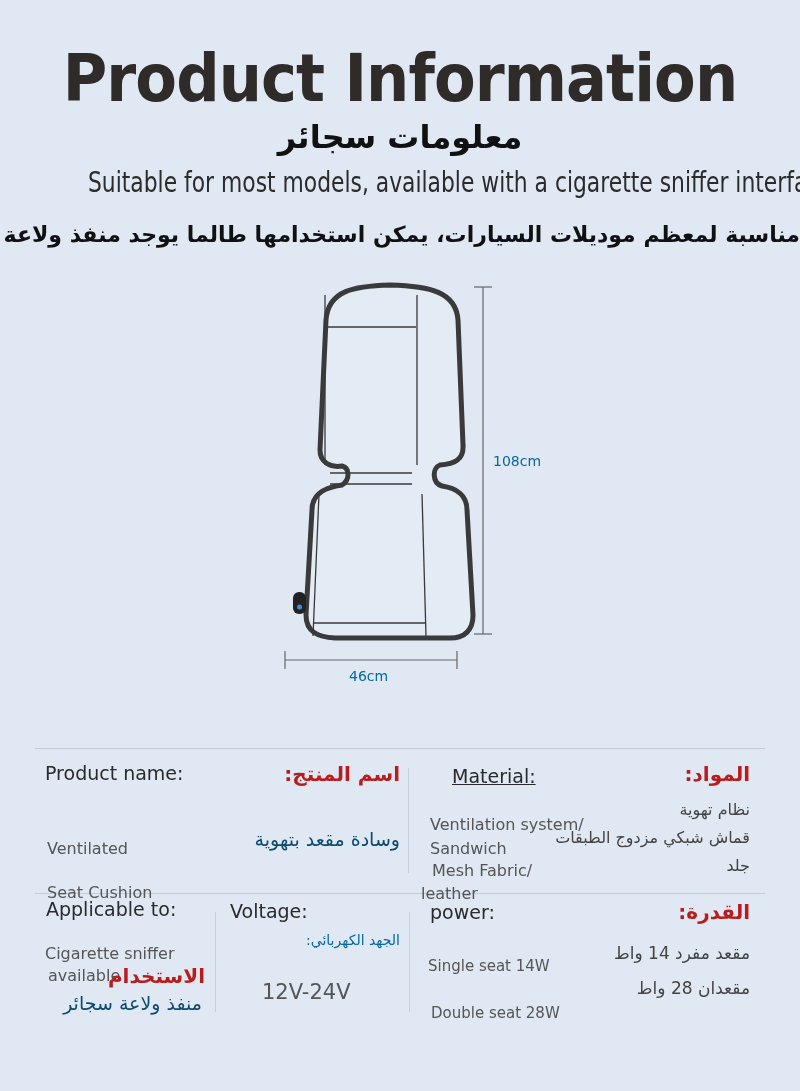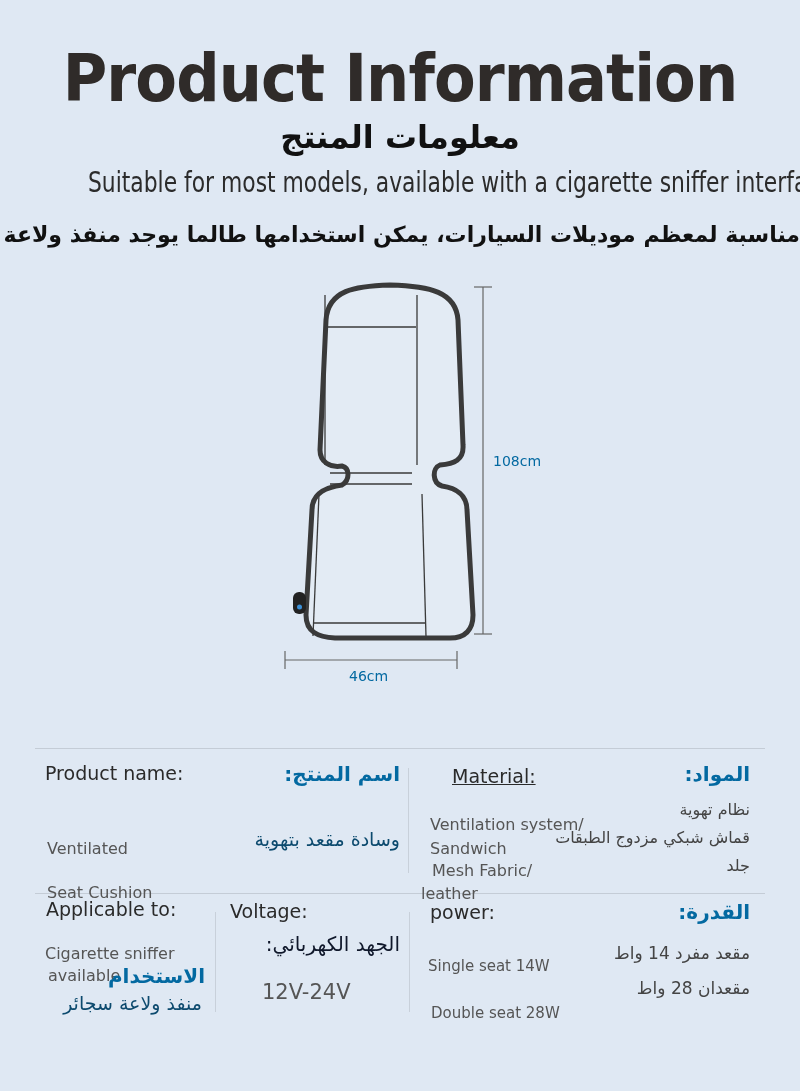--- a/index.html
+++ b/index.html
@@ -27,30 +27,30 @@
       transform: scaleX(0.78); transform-origin: center; white-space: nowrap;
     }
     .subtitle-ar {
       left: 0; width: 800px; top: 222px; text-align: center;
       font-size: 22px; font-weight: bold; color: #111; direction: rtl; white-space: nowrap;
     }
     .dim-label { font-size: 14px; color: #0369a1; }
     .divider-h { height: 1px; background: #c4ccd6; }
     .divider-v { width: 1px; background: #c8d0da; }
     .label-en { font-size: 19px; color: #2a2a2a; white-space: nowrap; }
-    .label-ar { font-size: 20px; color: #0369a1; direction: rtl; white-space: nowrap; font-weight: bold; }
+    .label-ar { font-size: 20px; color: #b91c1c; direction: rtl; white-space: nowrap; font-weight: bold; }
     .val-en { font-size: 16px; color: #555; white-space: nowrap; margin-top: 20px; }
     .val-ar { font-size: 16px; color: #444; direction: rtl; white-space: nowrap; }
     .val-ar-big { font-size: 19px; color: #0c4a6e; direction: rtl; white-space: nowrap; }
   </style>
 </head>
 <body>
 
 <div class="abs title">Product Information</div>
-<div class="abs title-ar">معلومات المنتج</div>
+<div class="abs title-ar">معلومات سجائر</div>
 <div class="abs subtitle">Suitable for most models, available with a cigarette sniffer interface</div>
 <div class="abs subtitle-ar">مناسبة لمعظم موديلات السيارات، يمكن استخدامها طالما يوجد منفذ ولاعة سجائر</div>
 
 <div class="abs" style="left:270px; top:270px; width:300px; height:430px;">
   <svg width="300" height="430" viewBox="0 0 300 430">
 
     <path d="M 100 15
              C 65 16, 38 20, 36 50
              L 30 180
              C 30 192, 40 198, 52 196
@@ -126,21 +126,21 @@
 <div class="abs" style="left:0; top:0;">
   <div class="abs label-en" style="left:46px; top:898px;">Applicable to:</div>
   <div class="abs val-en" style="left:45px; top:924px;">Cigarette sniffer</div>
   <div class="abs val-en" style="left:48px; top:946px;">available</div>
   <div class="abs label-ar" style="left:80px; top:964px; width:125px; text-align:right;">الاستخدام</div>
   <div class="abs val-ar-big" style="left:40px; top:992px; width:162px; text-align:right;">منفذ ولاعة سجائر</div>
 </div>
 
 <div class="abs" style="left:0; top:0;">
   <div class="abs label-en" style="left:230px; top:900px;">Voltage:</div>
-  <div class="abs" style="left:250px; top:932px; width:150px; text-align:right; direction:rtl; font-size:20px; color:#0f172a; white-space:nowrap;">الجهد الكهربائي:</div>
+  <div class="abs" style="left:250px; top:932px; width:150px; text-align:right; direction:rtl; font-size:14px; color:#0369a1; white-space:nowrap;">الجهد الكهربائي:</div>
   <div class="abs" style="left:262px; top:980px; font-size:21px; color:#555; white-space:nowrap;">12V-24V</div>
 </div>
 
 <div class="abs" style="left:0; top:0;">
   <div class="abs label-en" style="left:430px; top:901px;">power:</div>
   <div class="abs label-ar" style="left:650px; top:900px; width:100px; text-align:right;">القدرة:</div>
   <div class="abs val-en" style="left:428px; top:937px; font-size:15px;">Single seat 14W</div>
   <div class="abs val-en" style="left:431px; top:984px; font-size:15px;">Double seat 28W</div>
   <div class="abs val-ar" style="left:580px; top:943px; width:170px; text-align:right; font-size:17px;">مقعد مفرد 14 واط</div>
   <div class="abs val-ar" style="left:580px; top:978px; width:170px; text-align:right; font-size:17px;">مقعدان 28 واط</div>

